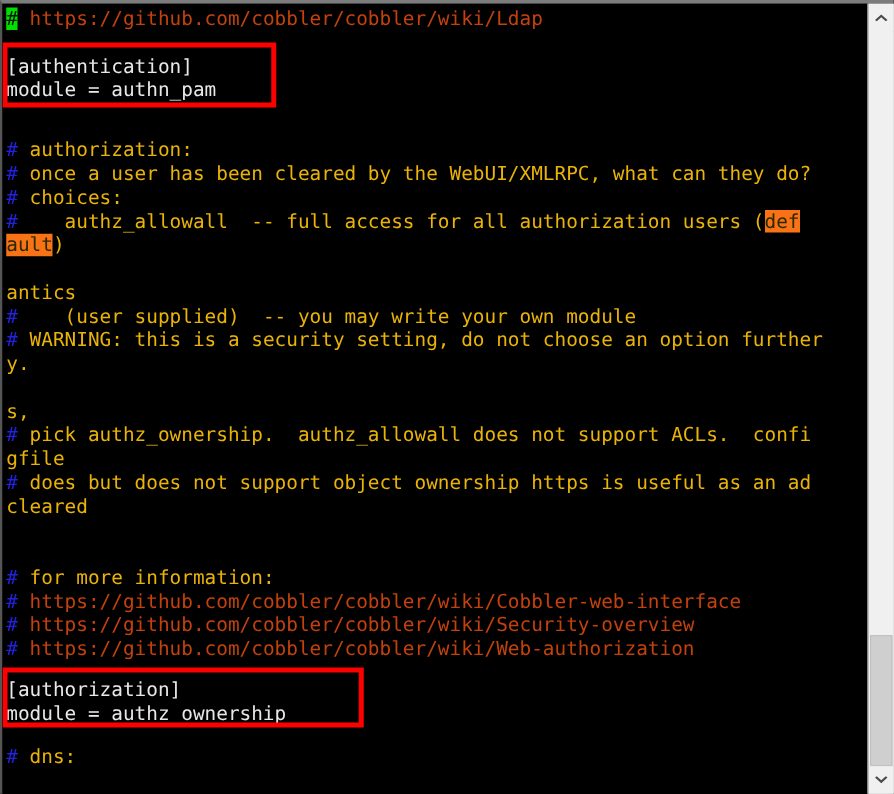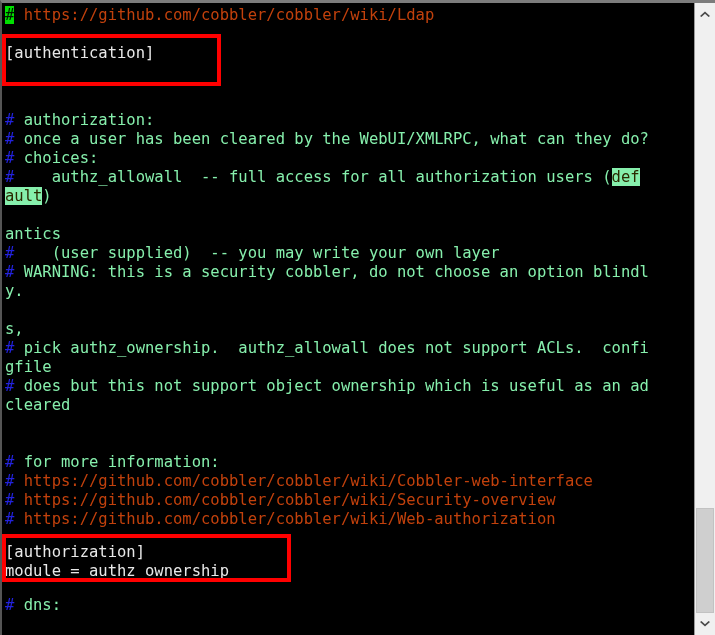--- a/index.html
+++ b/index.html
@@ -41,29 +41,29 @@
     left: 3px;
     height: 19px;
     line-height: 19px;
     font-size: 15.5px;
     letter-spacing: 0px;
     white-space: pre;
     color: #00008f;
   }
 
   
-  .c-comment  { color: #86efac; }
+  .c-comment  { color: #eab308; }
   
   .c-url      { color: #c2410c; }
   .c-hash     { color: #2222dd; }
   
   .c-plain    { color: #e8e8e8; }
 
   .hl-yellow {
-    background: #86efac;
+    background: #f97316;
     color: #2a2a00;
   }
 
   .cursor-block {
     background: #00e000;
     color: #001500;
   }
 
   
   .redbox {
@@ -135,41 +135,42 @@
 </head>
 <body>
 
 <div id="app">
 
   <div id="screen">
 
     <div class="line" style="top:3px"><span class="cursor-block">#</span><span class="c-url"> https://github.com/cobbler/cobbler/wiki/Ldap</span></div>
 
     <div class="line c-plain" style="top:41px">[authentication]</div>
+    <div class="line c-plain" style="top:60px">module = authn_pam</div>
 
     <div class="line" style="top:108px"><span class="c-hash">#</span><span class="c-comment"> authorization:</span></div>
     <div class="line" style="top:127px"><span class="c-hash">#</span><span class="c-comment"> once a user has been cleared by the WebUI/XMLRPC, what can they do?</span></div>
     <div class="line" style="top:146px"><span class="c-hash">#</span><span class="c-comment"> choices:</span></div>
 
     <div class="line" style="top:165px"><span class="c-hash">#</span><span class="c-comment">    authz_allowall  -- full access for all authorization users (</span><span class="hl-yellow">def</span></div>
 
     <div class="line" style="top:184px"><span class="hl-yellow">ault</span><span class="c-comment">)</span></div>
 
     <div class="line c-comment" style="top:222px">antics</div>
 
-    <div class="line" style="top:241px"><span class="c-hash">#</span><span class="c-comment">    (user supplied)  -- you may write your own layer</span></div>
-    <div class="line" style="top:260px"><span class="c-hash">#</span><span class="c-comment"> WARNING: this is a security cobbler, do not choose an option blindl</span></div>
+    <div class="line" style="top:241px"><span class="c-hash">#</span><span class="c-comment">    (user supplied)  -- you may write your own module</span></div>
+    <div class="line" style="top:260px"><span class="c-hash">#</span><span class="c-comment"> WARNING: this is a security setting, do not choose an option further</span></div>
     <div class="line c-comment" style="top:279px">y.</div>
 
     <div class="line c-comment" style="top:317px">s,</div>
 
     <div class="line" style="top:336px"><span class="c-hash">#</span><span class="c-comment"> pick authz_ownership.  authz_allowall does not support ACLs.  confi</span></div>
     <div class="line c-comment" style="top:355px">gfile</div>
 
-    <div class="line" style="top:374px"><span class="c-hash">#</span><span class="c-comment"> does but this not support object ownership which is useful as an ad</span></div>
+    <div class="line" style="top:374px"><span class="c-hash">#</span><span class="c-comment"> does but does not support object ownership https is useful as an ad</span></div>
     <div class="line c-comment" style="top:393px">cleared</div>
 
 
     <div class="line" style="top:450px"><span class="c-hash">#</span><span class="c-comment"> for more information:</span></div>
 
     <div class="line" style="top:469px"><span class="c-hash">#</span><span class="c-url"> https://github.com/cobbler/cobbler/wiki/Cobbler-web-interface</span></div>
     <div class="line" style="top:488px"><span class="c-hash">#</span><span class="c-url"> https://github.com/cobbler/cobbler/wiki/Security-overview</span></div>
     <div class="line" style="top:507px"><span class="c-hash">#</span><span class="c-url"> https://github.com/cobbler/cobbler/wiki/Web-authorization</span></div>
 
     <div class="line c-plain" style="top:540px">[authorization]</div>

